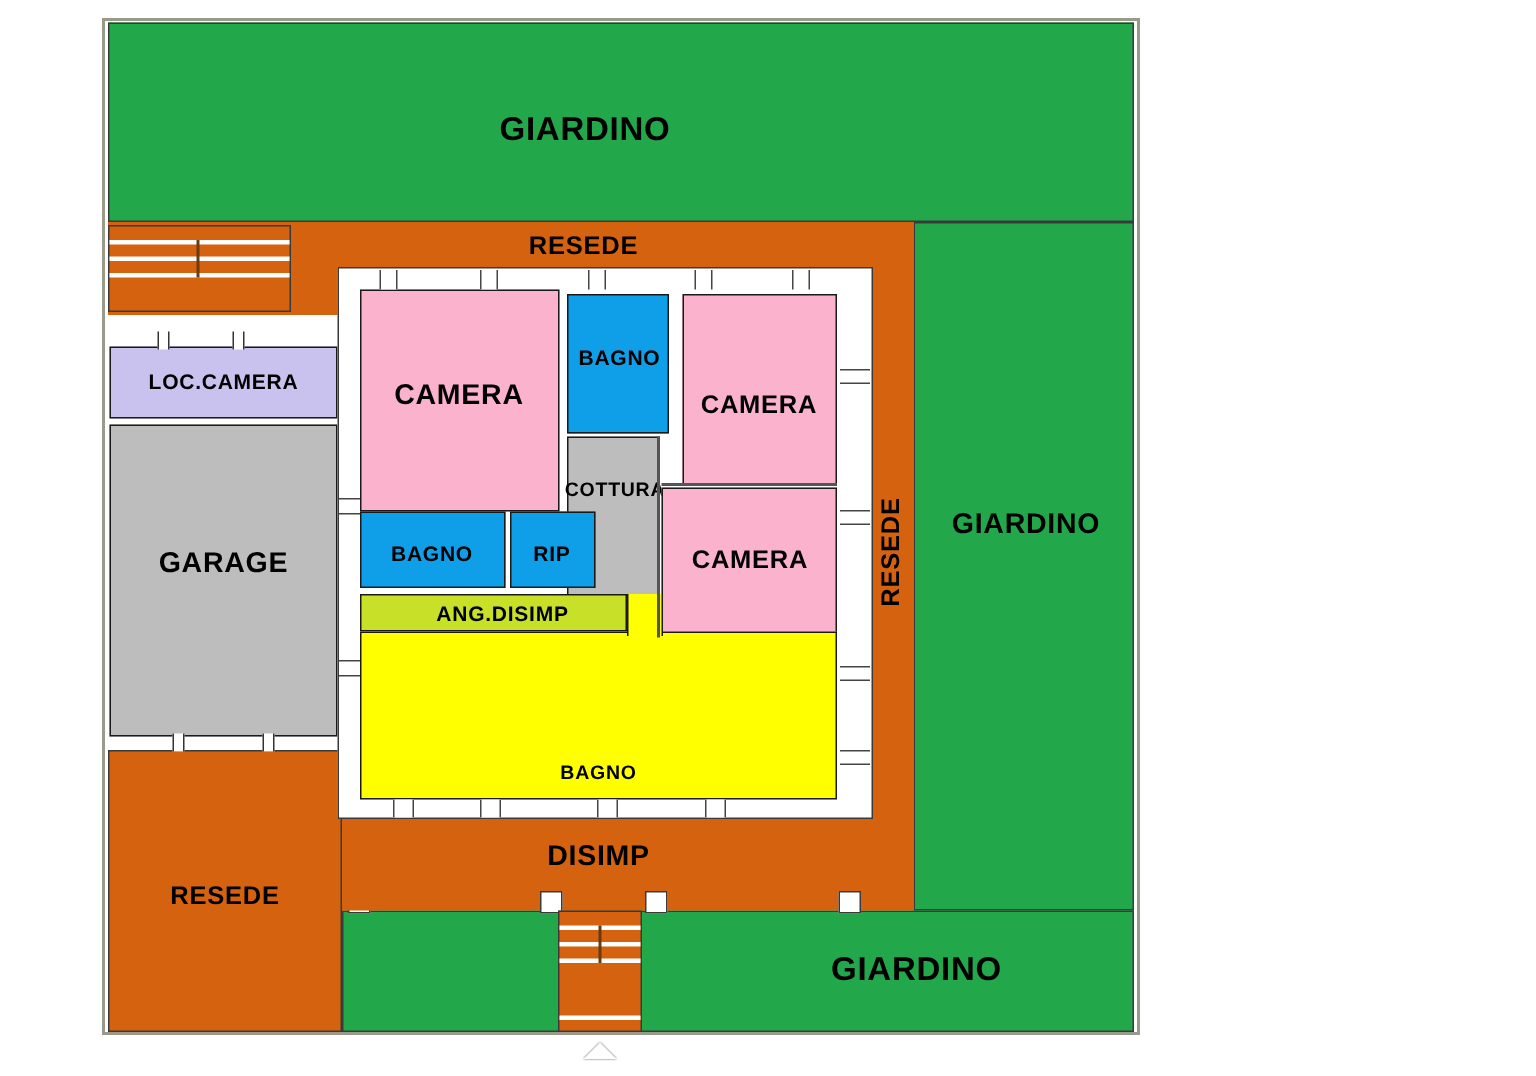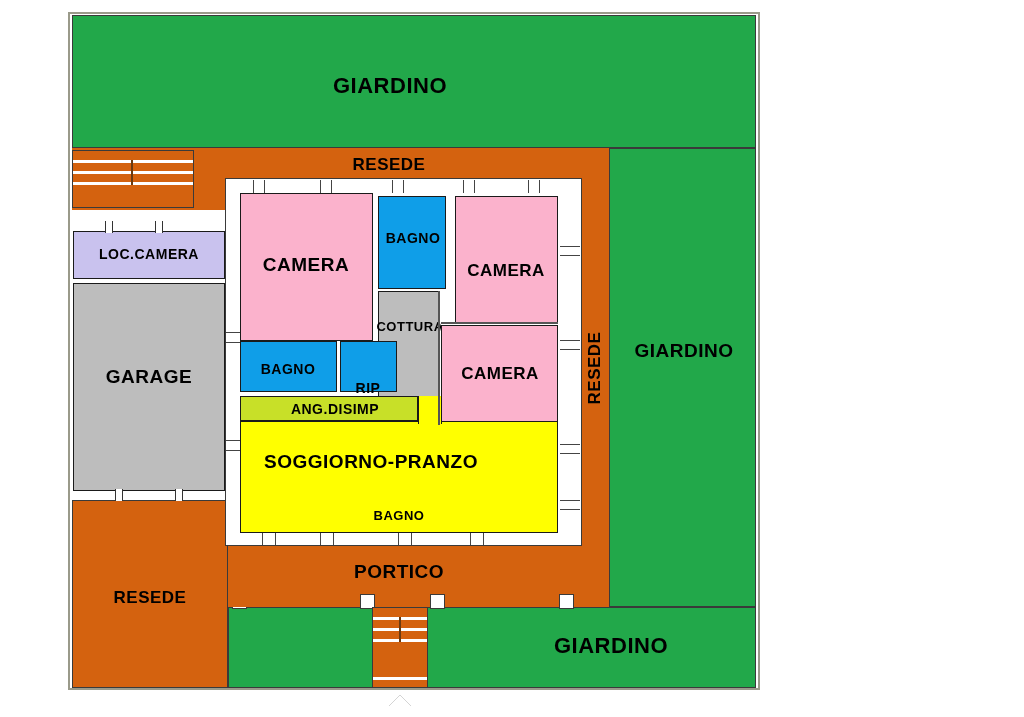--- a/index.html
+++ b/index.html
@@ -80,21 +80,21 @@
     <div class="tread" style="left:0px;top:9px;width:120px;height:2.5px;"></div>
     <div class="tread" style="left:0px;top:20px;width:120px;height:2.5px;"></div>
     <div class="tread" style="left:0px;top:31px;width:120px;height:2.5px;"></div>
     <div class="tread" style="left:58px;top:9px;width:1.5px;height:25px;background:#6a3a10;"></div>
   </div>
 
   <div class="area orange" style="left:578px;top:180px;width:31px;height:398px;"></div>
   <div class="lbl f17 vert" style="left:594px;top:368px;">RESEDE</div>
 
   <div class="area orange" style="left:228px;top:545px;width:381px;height:62px;"></div>
-  <div class="lbl f19" style="left:399px;top:571px;">PORTICO</div>
+  <div class="lbl f19" style="left:399px;top:571px;">DISIMP</div>
 
   <div class="area white wallthin" style="left:232px;top:594px;width:15px;height:15px;"></div>
   <div class="area white wallthin" style="left:360px;top:594px;width:15px;height:15px;"></div>
   <div class="area white wallthin" style="left:430px;top:594px;width:15px;height:15px;"></div>
   <div class="area white wallthin" style="left:559px;top:594px;width:15px;height:15px;"></div>
 
   <div class="area orange wallthin" style="left:372px;top:607px;width:56px;height:81px;">
     <div class="tread" style="left:0px;top:9px;width:54px;height:2.5px;"></div>
     <div class="tread" style="left:0px;top:20px;width:54px;height:2.5px;"></div>
     <div class="tread" style="left:0px;top:31px;width:54px;height:2.5px;"></div>
@@ -133,28 +133,27 @@
   <div class="area grey wall" style="left:378px;top:291px;width:62px;height:107px;"></div>
   <div class="lbl f13" style="left:410px;top:326px;">COTTURA</div>
 
   <div class="area pink wall" style="left:441px;top:325px;width:117px;height:100px;"></div>
   <div class="lbl f17" style="left:500px;top:373px;">CAMERA</div>
 
   <div class="area blue wall" style="left:240px;top:341px;width:97px;height:51px;"></div>
   <div class="lbl f15" style="left:288px;top:369px;">BAGNO</div>
 
   <div class="area blue wall" style="left:340px;top:341px;width:57px;height:51px;"></div>
-  <div class="lbl f15" style="left:368px;top:388px;">RIP</div>
+  <div class="lbl f15" style="left:368px;top:369px;">RIP</div>
 
   <div class="area lime wall" style="left:240px;top:396px;width:178px;height:25px;"></div>
   <div class="lbl f15" style="left:335px;top:409px;">ANG.DISIMP</div>
 
   <div class="area yellow wall" style="left:240px;top:421px;width:318px;height:112px;"></div>
   <div class="area yellow" style="left:418px;top:396px;width:24px;height:28px;border-left:1.5px solid #1a1a1a;border-right:1.5px solid #1a1a1a;"></div>
-  <div class="lbl f19" style="left:371px;top:461px;">SOGGIORNO-PRANZO</div>
   <div class="lbl f13" style="left:399px;top:515px;">BAGNO</div>
 
   <div class="area white" style="left:253px;top:180px;width:12px;height:13px;border-left:1px solid #444;border-right:1px solid #444;"></div>
   <div class="area white" style="left:320px;top:180px;width:12px;height:13px;border-left:1px solid #444;border-right:1px solid #444;"></div>
   <div class="area white" style="left:392px;top:180px;width:12px;height:13px;border-left:1px solid #444;border-right:1px solid #444;"></div>
   <div class="area white" style="left:463px;top:180px;width:12px;height:13px;border-left:1px solid #444;border-right:1px solid #444;"></div>
   <div class="area white" style="left:528px;top:180px;width:12px;height:13px;border-left:1px solid #444;border-right:1px solid #444;"></div>
 
   <div class="area white" style="left:560px;top:246px;width:20px;height:10px;border-top:1px solid #444;border-bottom:1px solid #444;"></div>
   <div class="area white" style="left:560px;top:340px;width:20px;height:10px;border-top:1px solid #444;border-bottom:1px solid #444;"></div>

